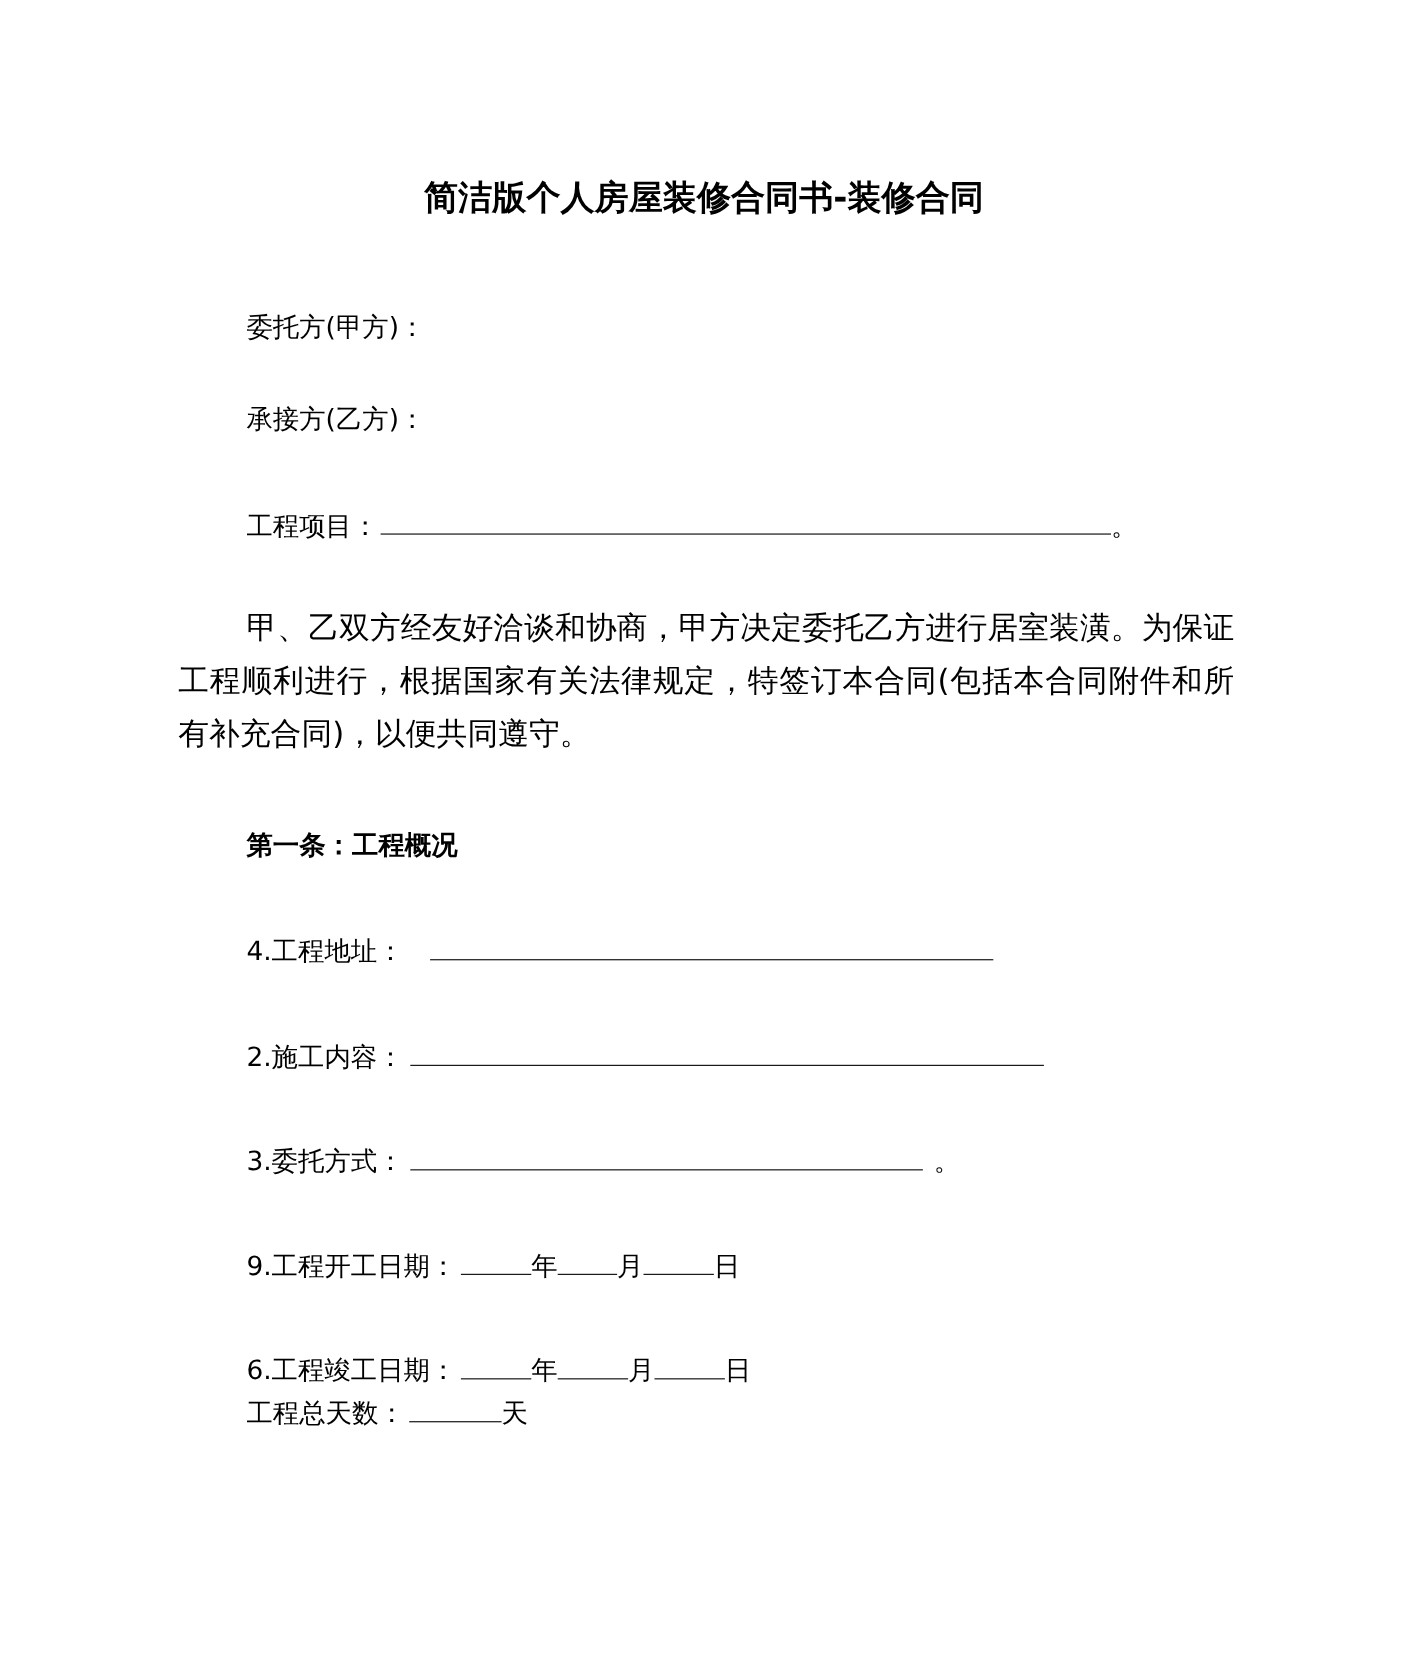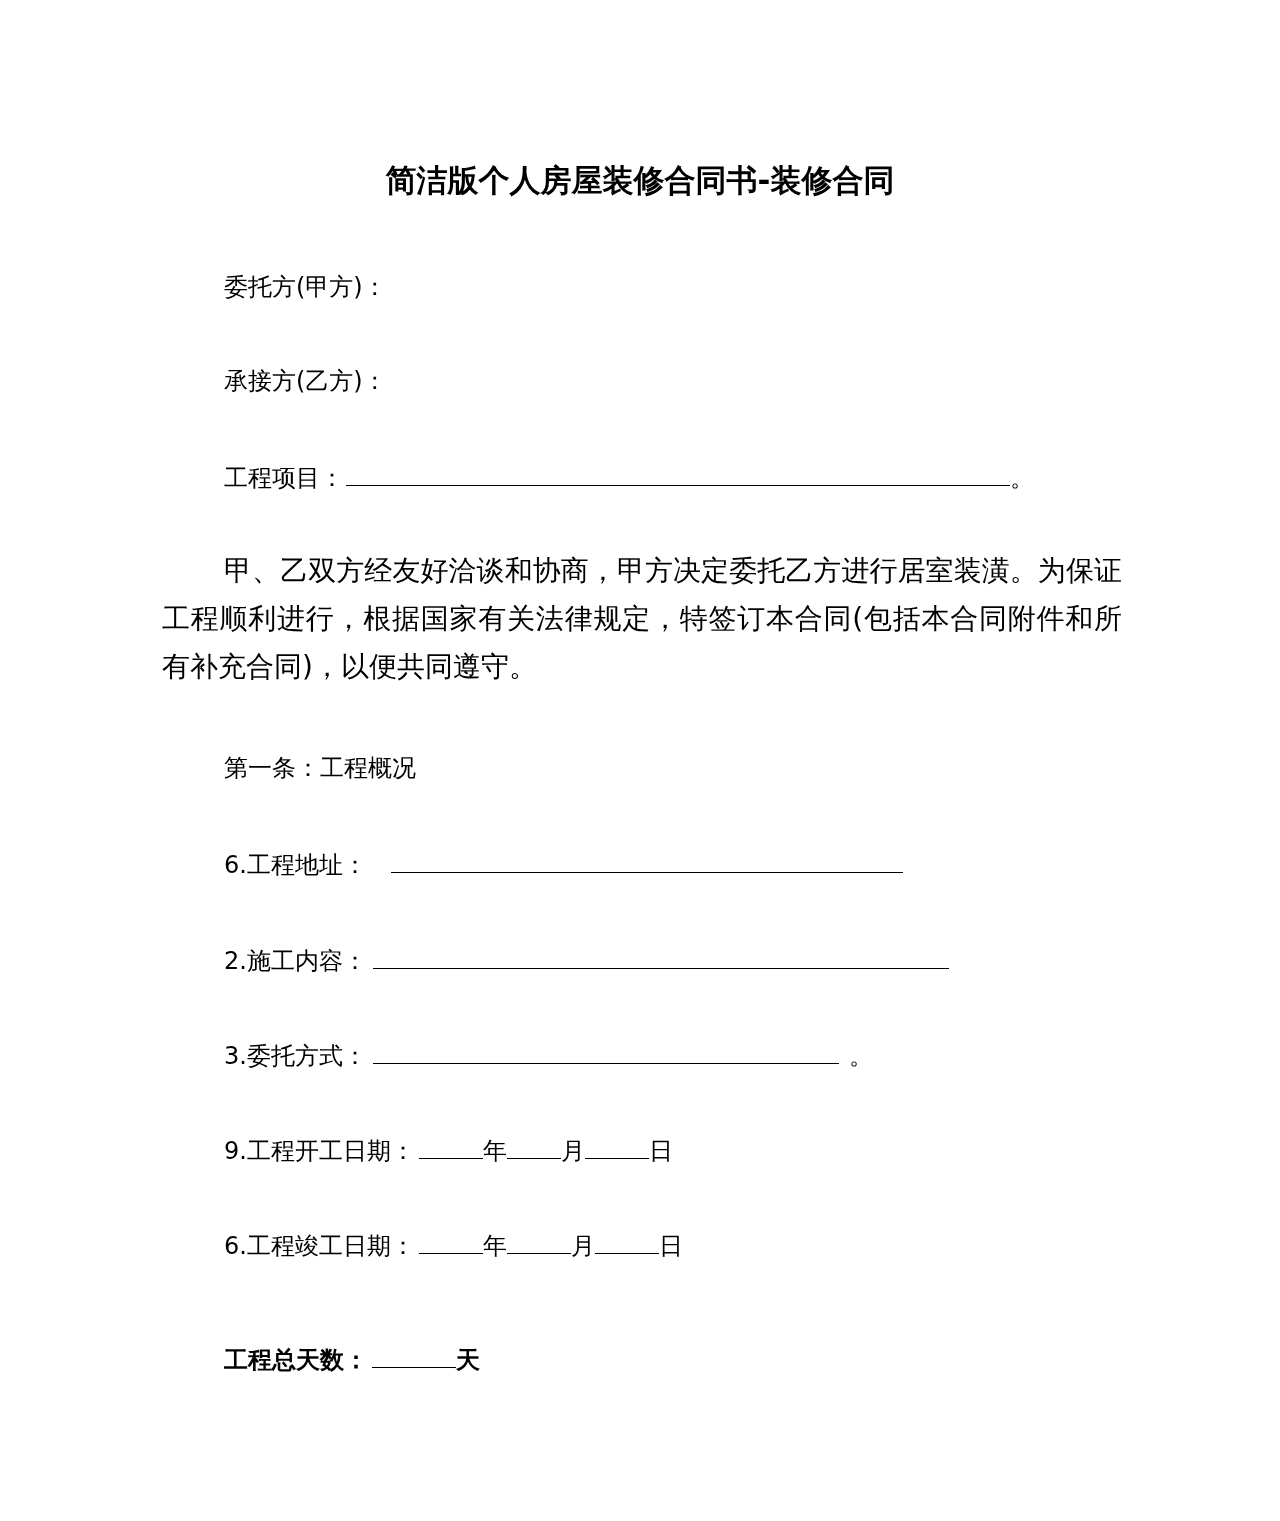--- a/index.html
+++ b/index.html
@@ -57,55 +57,55 @@
       text-align: justify;
     }
   </style>
 </head>
 <body>
 
 <div class="page">
 
   <div class="title">简洁版个人房屋装修合同书-装修合同</div>
 
-  <div class="line" style="top:250px;">
+  <div class="line" style="top:260px;">
     <span>委托方(甲方)：</span>
   </div>
 
   <div class="line" style="top:344px;text-align:center;">
     <span>承接方(乙方)：</span>
   </div>
 
   <div class="line" style="top:439px;">
     <span>工程项目：</span><span class="blank" style="width:664px;margin-left:2px;"></span><span>。</span>
   </div>
 
   <div class="para" style="top:527px;">甲、乙双方经友好洽谈和协商，甲方决定委托乙方进行居室装潢。为保证工程顺利进行，根据国家有关法律规定，特签订本合同(包括本合同附件和所有补充合同)，以便共同遵守。</div>
 
-  <div class="line" style="top:731px;">
+  <div class="line" style="top:731px;font-weight:bold;">
     <span>第一条：工程概况</span>
   </div>
 
   <div class="line" style="top:826px;">
-    <span>6.工程地址：</span><span class="blank" style="width:512px;margin-left:24px;"></span>
+    <span>4.工程地址：</span><span class="blank" style="width:512px;margin-left:24px;"></span>
   </div>
 
   <div class="line" style="top:922px;">
     <span>2.施工内容：</span><span class="blank" style="width:576px;margin-left:6px;"></span>
   </div>
 
   <div class="line" style="top:1017px;">
     <span>3.委托方式：</span><span class="blank" style="width:466px;margin-left:6px;"></span><span style="margin-left:10px;">。</span>
   </div>
 
   <div class="line" style="top:1112px;">
     <span>9.工程开工日期：</span><span class="blank" style="width:64px;margin-left:4px;"></span><span>年</span><span class="blank" style="width:54px;"></span><span>月</span><span class="blank" style="width:64px;"></span><span>日</span>
   </div>
 
   <div class="line" style="top:1207px;">
     <span>6.工程竣工日期：</span><span class="blank" style="width:64px;margin-left:4px;"></span><span>年</span><span class="blank" style="width:64px;"></span><span>月</span><span class="blank" style="width:64px;"></span><span>日</span>
   </div>
 
-  <div class="line" style="top:1321px;font-weight:bold;">
+  <div class="line" style="top:1246px;">
     <span>工程总天数：</span><span class="blank" style="width:84px;margin-left:4px;"></span><span>天</span>
   </div>
 
 </div>
 
 </body></html>

